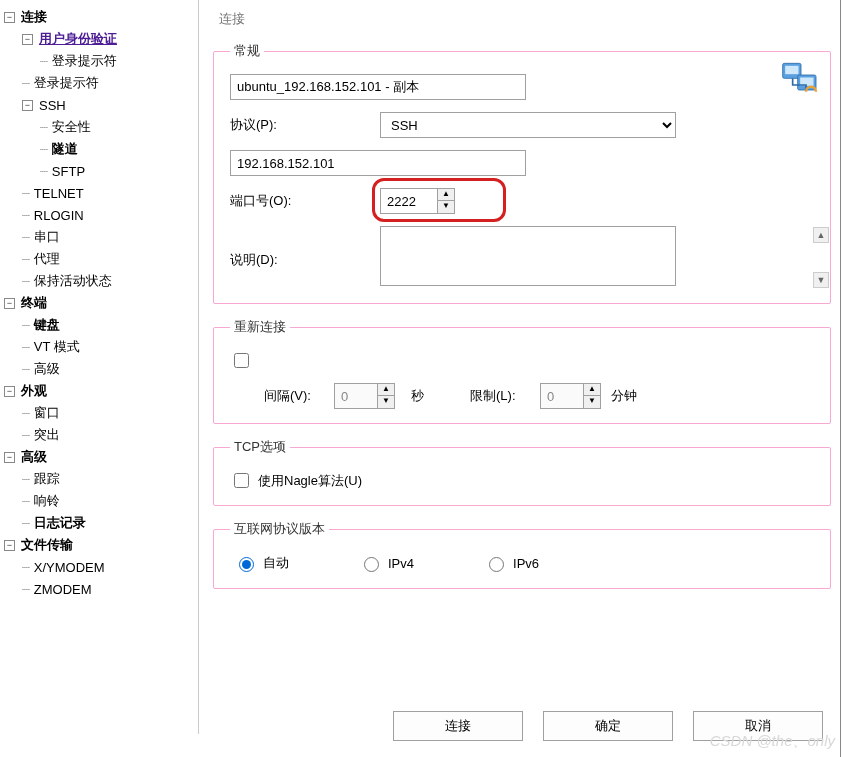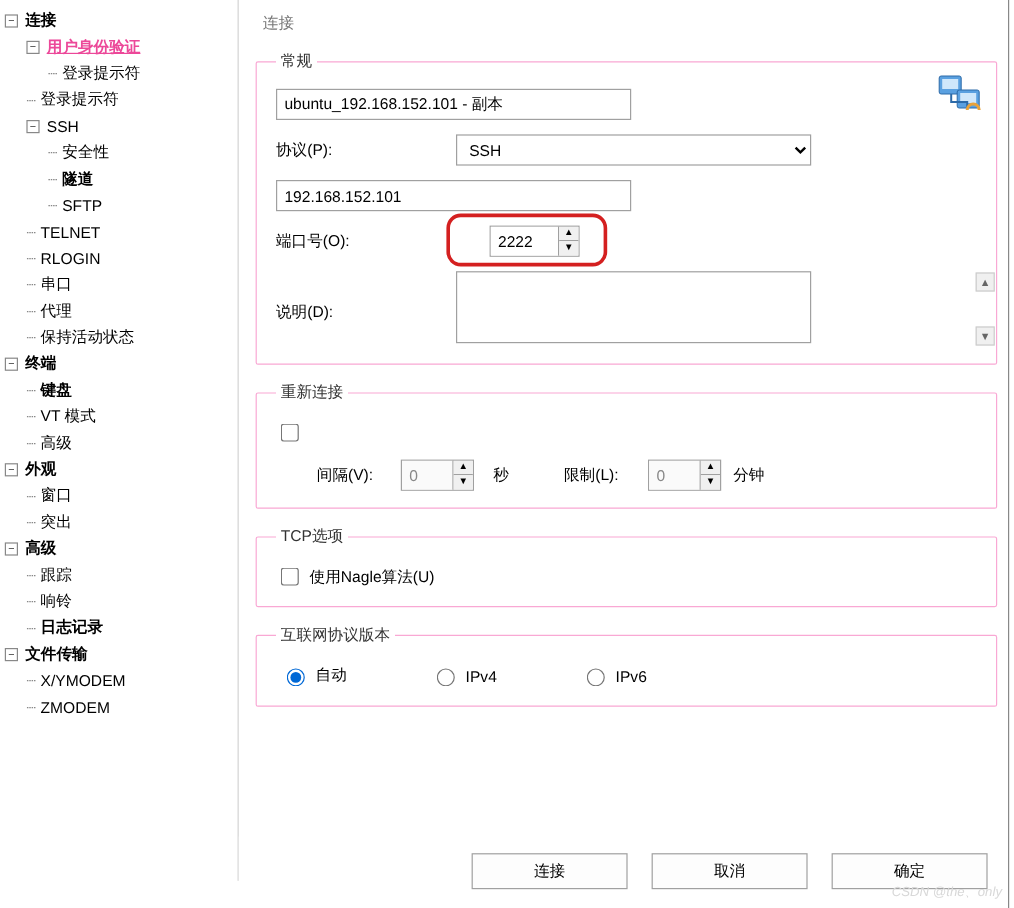--- a/index.html
+++ b/index.html
@@ -29,21 +29,21 @@
   .tree .node { display:flex; align-items:center; height:22px; white-space:nowrap; }
   .tree .toggle {
     width:11px; height:11px; border:1px solid #888;
     display:flex; align-items:center; justify-content:center;
     font-size:9px; line-height:9px; color:#333;
     margin-right:4px; cursor:pointer; user-select:none;
     background:#fff;
   }
   .tree .label { cursor:default; padding:1px 2px; }
   .tree .bold { font-weight:700; }
-  .tree .link { color:#ec4899; text-decoration:underline; font-weight:700; }
+  .tree .link { color:#4c1d95; text-decoration:underline; font-weight:700; }
   .tree .dash { color:#888; margin:0 2px 0 0; display:inline-block;}
   .page-title { color:#777; font-size:13px; margin:4px 0 14px 6px; }
   fieldset {
     border:1px solid #f9a8d4;
     border-radius:2px;
     margin:0 0 14px 0;
     padding:14px 0 14px 16px;
   }
   legend { padding:0 4px; color:#333; font-size:13px; }
   .row { display:flex; align-items:center; margin-bottom:12px; }
@@ -104,21 +104,21 @@
     padding:14px 22px 16px 0;
     background:#fff;
   }
   .button-bar button {
     width:130px; height:30px;
     border:1px solid #a0a0a0; background:#fdfdfd;
     font-family:inherit; font-size:13px; cursor:pointer;
   }
   .watermark {
     position:absolute; right:10px; bottom:6px;
-    color:#d8d8d8; font-size:11px; font-style:italic;
+    color:#d8d8d8; font-size:15px; font-style:italic;
     pointer-events:none;
   }
   .right-border { position:absolute; top:0; right:0; bottom:0; width:5px; border-left:1px solid #888; background:#fff;}
 </style>
 </head>
 <body>
 
 <div class="container">
   <div class="sidebar">
     <div class="tree" id="tree">
@@ -257,21 +257,21 @@
         <div class="lbl">协议(P):</div>
         <div class="field">
           <select>
             <option>SSH</option>
           </select>
         </div>
       </div>
       <div class="row">
         <div class="field"><input type="text" value="192.168.152.101" style=""></div>
       </div>
-      <div class="row" style="position:relative;gap:28px;">
+      <div class="row" style="position:relative;">
         <div class="lbl">端口号(O):</div>
         <div class="field">
           <span class="spinner">
             <input type="text" value="2222" style="">
             <span class="btns">
               <div>▲</div>
               <div>▼</div>
             </span>
           </span>
         </div>
@@ -337,18 +337,18 @@
             <input type="radio" name="ipv" style="">
             <span>IPv6</span>
           </label>
       </div>
     </fieldset>
   </div>
 </div>
 
 <div class="button-bar">
   <button>连接</button>
+  <button>确定</button>
   <button>取消</button>
-  <button>确定</button>
 </div>
 
 <div class="right-border"></div>
 <div class="watermark">CSDN @the、only</div>
 
 </body></html>

